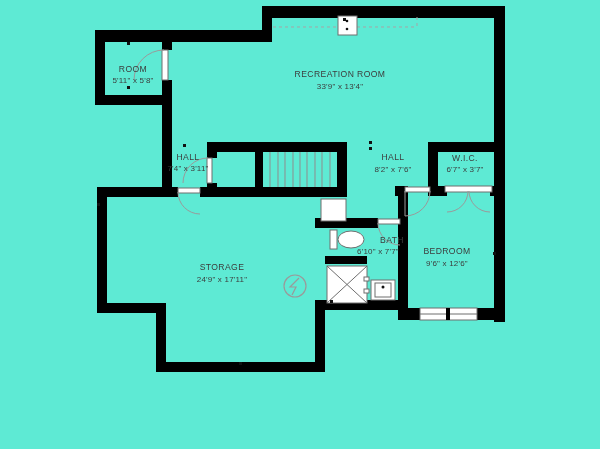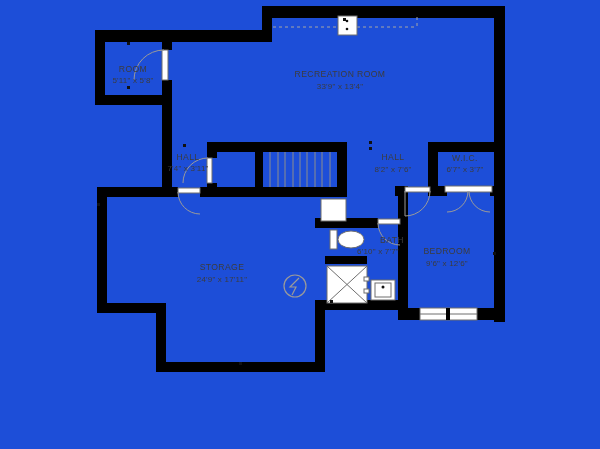--- a/index.html
+++ b/index.html
@@ -1,16 +1,16 @@
 <!DOCTYPE html>
 <html><head>
 <meta charset="utf-8">
 <style>
   html,body{margin:0;padding:0;background:#ffffff;}
-  .stage{position:relative;width:600px;height:449px;background:#1d4ed8;overflow:hidden;
+  .stage{position:relative;width:600px;height:449px;background:#5eead4;overflow:hidden;
          font-family:"Liberation Sans","DejaVu Sans",sans-serif;}
   svg{display:block;}
   .room-name{font-family:"Liberation Sans","DejaVu Sans",sans-serif;font-size:8.6px;
              letter-spacing:.4px;fill:#3c3c3c;text-anchor:middle;}
   .room-dims{font-family:"Liberation Sans","DejaVu Sans",sans-serif;font-size:8px;
              letter-spacing:.2px;fill:#3c3c3c;text-anchor:middle;}
   .wall{fill:#000000;stroke:none;}
   .thin{fill:#ffffff;stroke:#6e6e6e;stroke-width:1;}
   .thin-nf{fill:none;stroke:#6e6e6e;stroke-width:1;}
   .arc{fill:none;stroke:#9a9a9a;stroke-width:1;}

